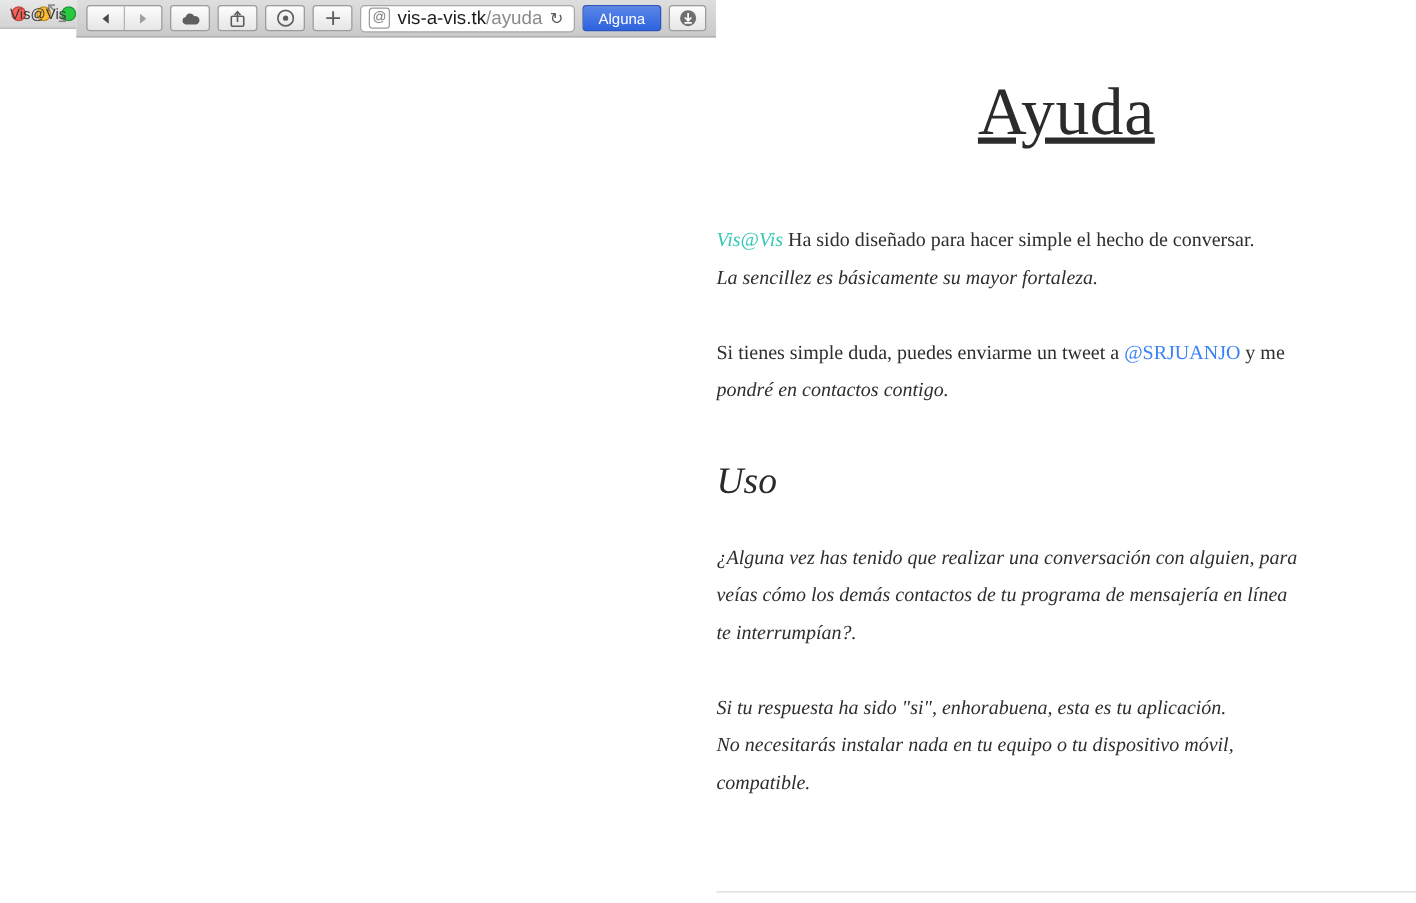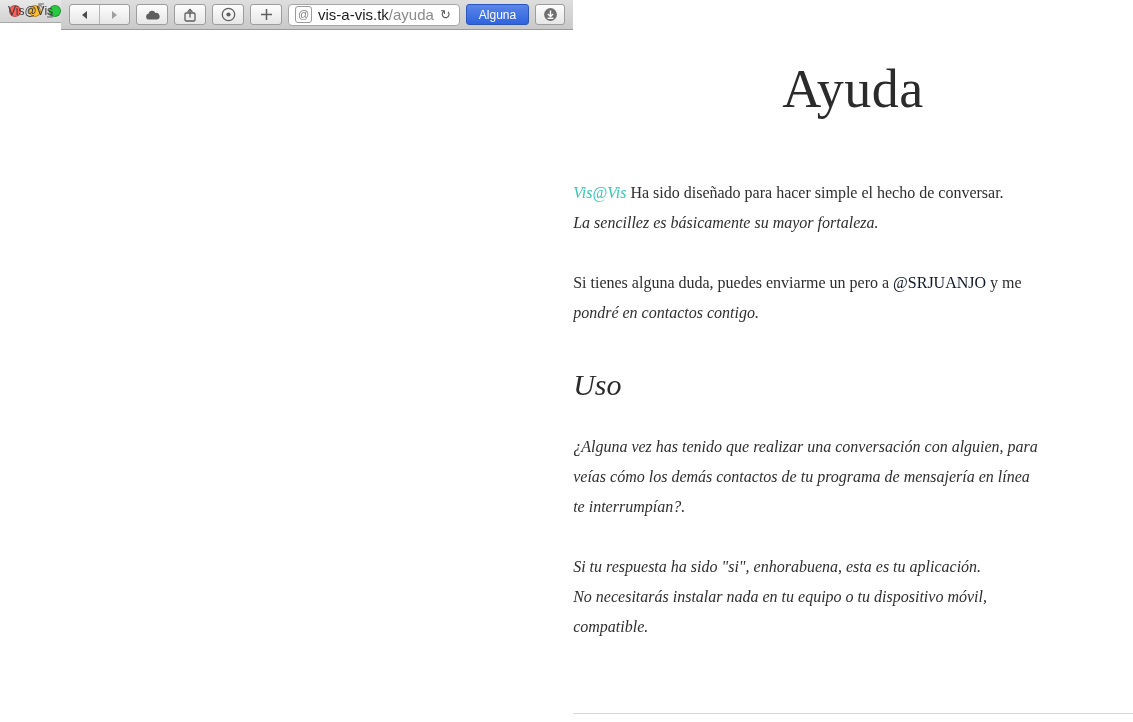--- a/index.html
+++ b/index.html
@@ -181,20 +181,21 @@
     padding-top: 20px;
   }
   h1.title {
     font-family: "Liberation Serif", serif;
     font-weight: 400;
     font-size: 54px;
     text-align: center;
     color: #2b2b2b;
     margin: 38px 0 0 0;
     letter-spacing: 0.5px;
+    text-decoration: underline;
   }
   .body-col {
     width: 712px;
     margin: 0 auto;
     padding-left: 0;
     box-sizing: border-box;
   }
   p.para {
     font-family: "Liberation Serif", serif;
     font-size: 16px;
@@ -207,21 +208,21 @@
   .gap-3 { height: 40px; }
   .gap-4 { height: 30px; }
   .gap-5 { height: 30px; }
 
   .brand {
     color: #35c9b5;
     font-style: italic;
     font-family: "Liberation Serif", serif;
   }
   a.twitter {
-    color: #0f172a;
+    color: #3b82f6;
     text-decoration: none;
     font-family: Liberation Serif, serif;
   }
   h2.sub {
     font-family: "Liberation Serif", serif;
     font-style: italic;
     font-weight: 400;
     font-size: 30px;
     color: #2b2b2b;
     margin: 0;
@@ -334,21 +335,21 @@
       <div class="body-col">
 
         <p class="para">
           <span class="brand">Vis@Vis</span><span> Ha sido diseñado para hacer simple el hecho de conversar.</span>
           <span class="line">La sencillez es básicamente su mayor fortaleza.</span>
         </p>
 
         <div class="gap-2"></div>
 
         <p class="para">
-          <span>Si tienes alguna duda, puedes enviarme un pero a </span><a class="twitter" href="#">@SRJUANJO</a><span> y me</span>
+          <span>Si tienes simple duda, puedes enviarme un tweet a </span><a class="twitter" href="#">@SRJUANJO</a><span> y me</span>
           <span class="line">pondré en contactos contigo.</span>
         </p>
 
         <div class="gap-3"></div>
 
         <h2 class="sub">Uso</h2>
 
         <div class="gap-4"></div>
 
         <p class="para">

